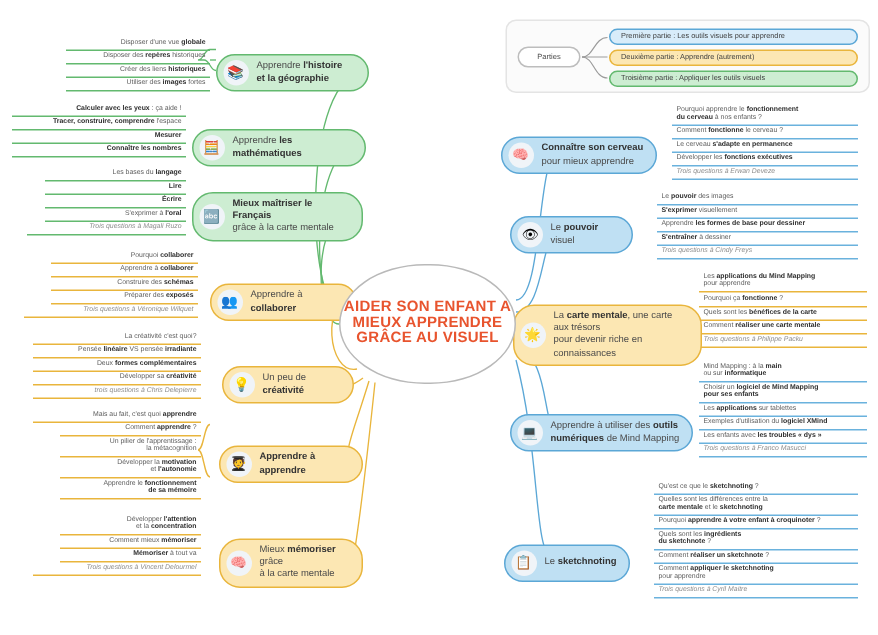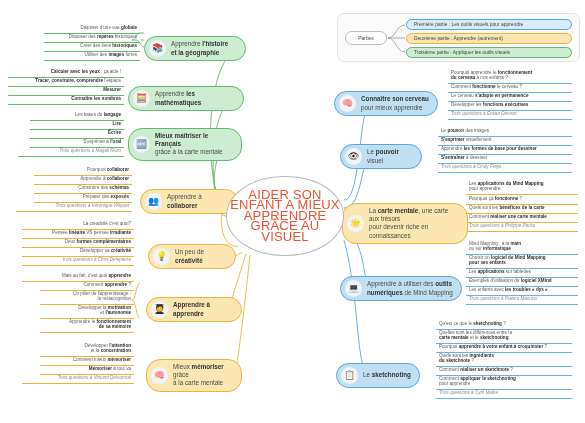--- a/index.html
+++ b/index.html
@@ -18,21 +18,21 @@
   .center {
     position:absolute; left:226px; top:176px;
     width:118px; height:80px;
     border:1px solid #b9b9b9; border-radius:60px/42px;
     background:#ffffff;
     display:flex; align-items:center; justify-content:center;
     text-align:center;
     z-index:6;
   }
   .center span {
-    color:#e8542e; font-weight:normal; font-size:13px; line-height:10.4px;
+    color:#e8542e; font-weight:bold; font-size:10px; line-height:10.4px;
     letter-spacing:.2px;
   }
 
   
   .pill {
     position:absolute; display:flex; align-items:center;
     border-radius:14px; padding:3px 8px 3px 4px;
     z-index:5;
   }
   .pill .ic {

